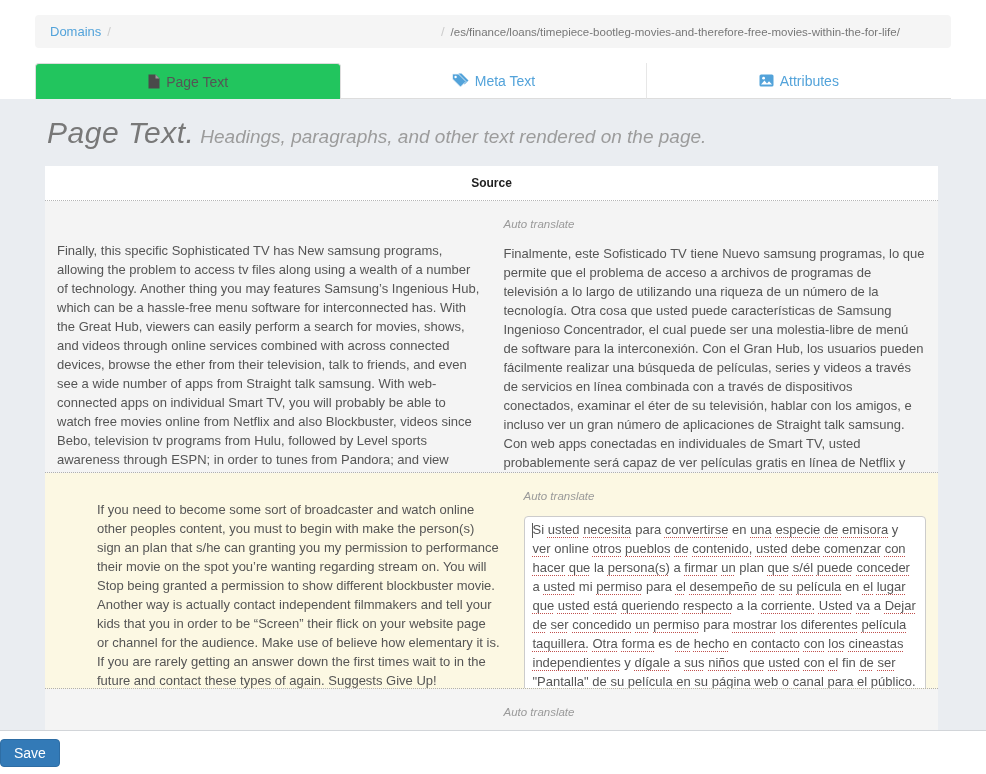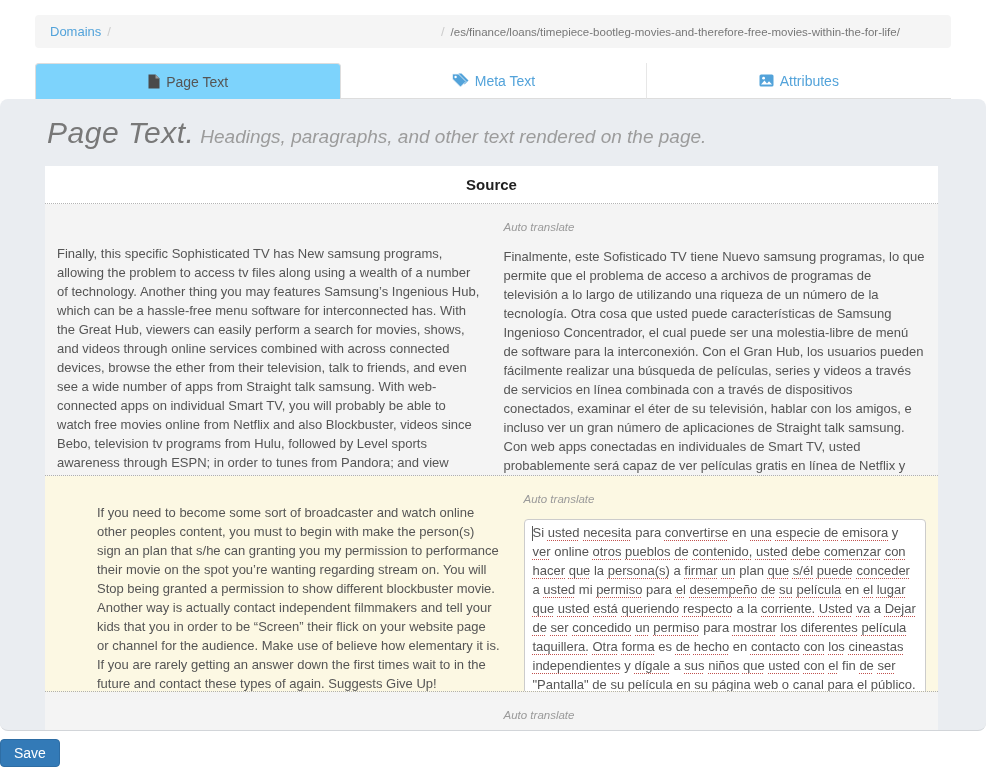--- a/index.html
+++ b/index.html
@@ -22,38 +22,38 @@
   .crumb-spacer { display: inline-block; width: 318px; }
   .crumb-active { color: #777; font-size: 11.5px; letter-spacing: 0; }
   
   .tabs { display: flex; margin: 15px 35px 0 35px; height: 36px; }
   .tab {
     flex: 1; display: flex; align-items: center; justify-content: center; gap: 6px;
     font-size: 14px; color: #53a3da; cursor: pointer;
     border-bottom: 1px solid #ddd; background: transparent;
   }
   .tab.active {
-    background: #7dd3fc; color: #555;
+    background: #22c55e; color: #555;
     border: 1px solid #ddd; border-bottom: none;
     border-radius: 4px 4px 0 0;
   }
   .tab.t3 { border-left: 1px solid #e7e7e7; }
   .tab .icon { display: inline-flex; }
   
   .pane {
     background: #eaedf1; height: 632px; overflow: hidden;
-    border-bottom: 1px solid #d2d5d9; padding-top: 15px; border-radius: 8px;
+    border-bottom: 1px solid #d2d5d9; padding-top: 15px;
   }
   .page-header { margin: 2px 0 0 47px; font-style: italic; white-space: nowrap; }
   .page-header .title { font-size: 30px; color: #787878; letter-spacing: 0.5px; }
   .page-header .subtitle { font-size: 19px; color: #9c9c9c; margin-left: 6px; }
   
   .ttable { margin: 16px 0 0 45px; width: 893px; }
   .thead { display: flex; background: #ffffff; border-bottom: 1px dotted #b5b5b5; }
-  .th { flex: 1; text-align: center; font-weight: bold; font-size: 15px; color: #1f1f1f; padding: 10px 0; }
+  .th { flex: 1; text-align: center; font-weight: bold; font-size: 12px; color: #1f1f1f; padding: 10px 0; }
   .trow { display: flex; background: #f4f4f4; border-bottom: 1px dotted #b0b0b0; overflow: hidden; }
   .trow.hl { background: #fcf8e3; }
   .trow.r1 { height: 272px; }
   .trow.r2 { height: 216px; }
   .trow.r3 { height: 60px; }
   .cell { width: 50%; padding: 12px; font-size: 13px; line-height: 19px; color: #555; }
   .r1 .cell.src { padding-top: 40px; }
   .r2 .cell.src { padding-top: 27px; margin-left: 40px; }
   .auto { font-style: italic; color: #9a9a9a; font-size: 11.5px; margin: 2px 0 10px 0; cursor: pointer; }
   .trn-text { font-size: 13px; line-height: 19px; color: #555; max-height: 232px; overflow: hidden; }

